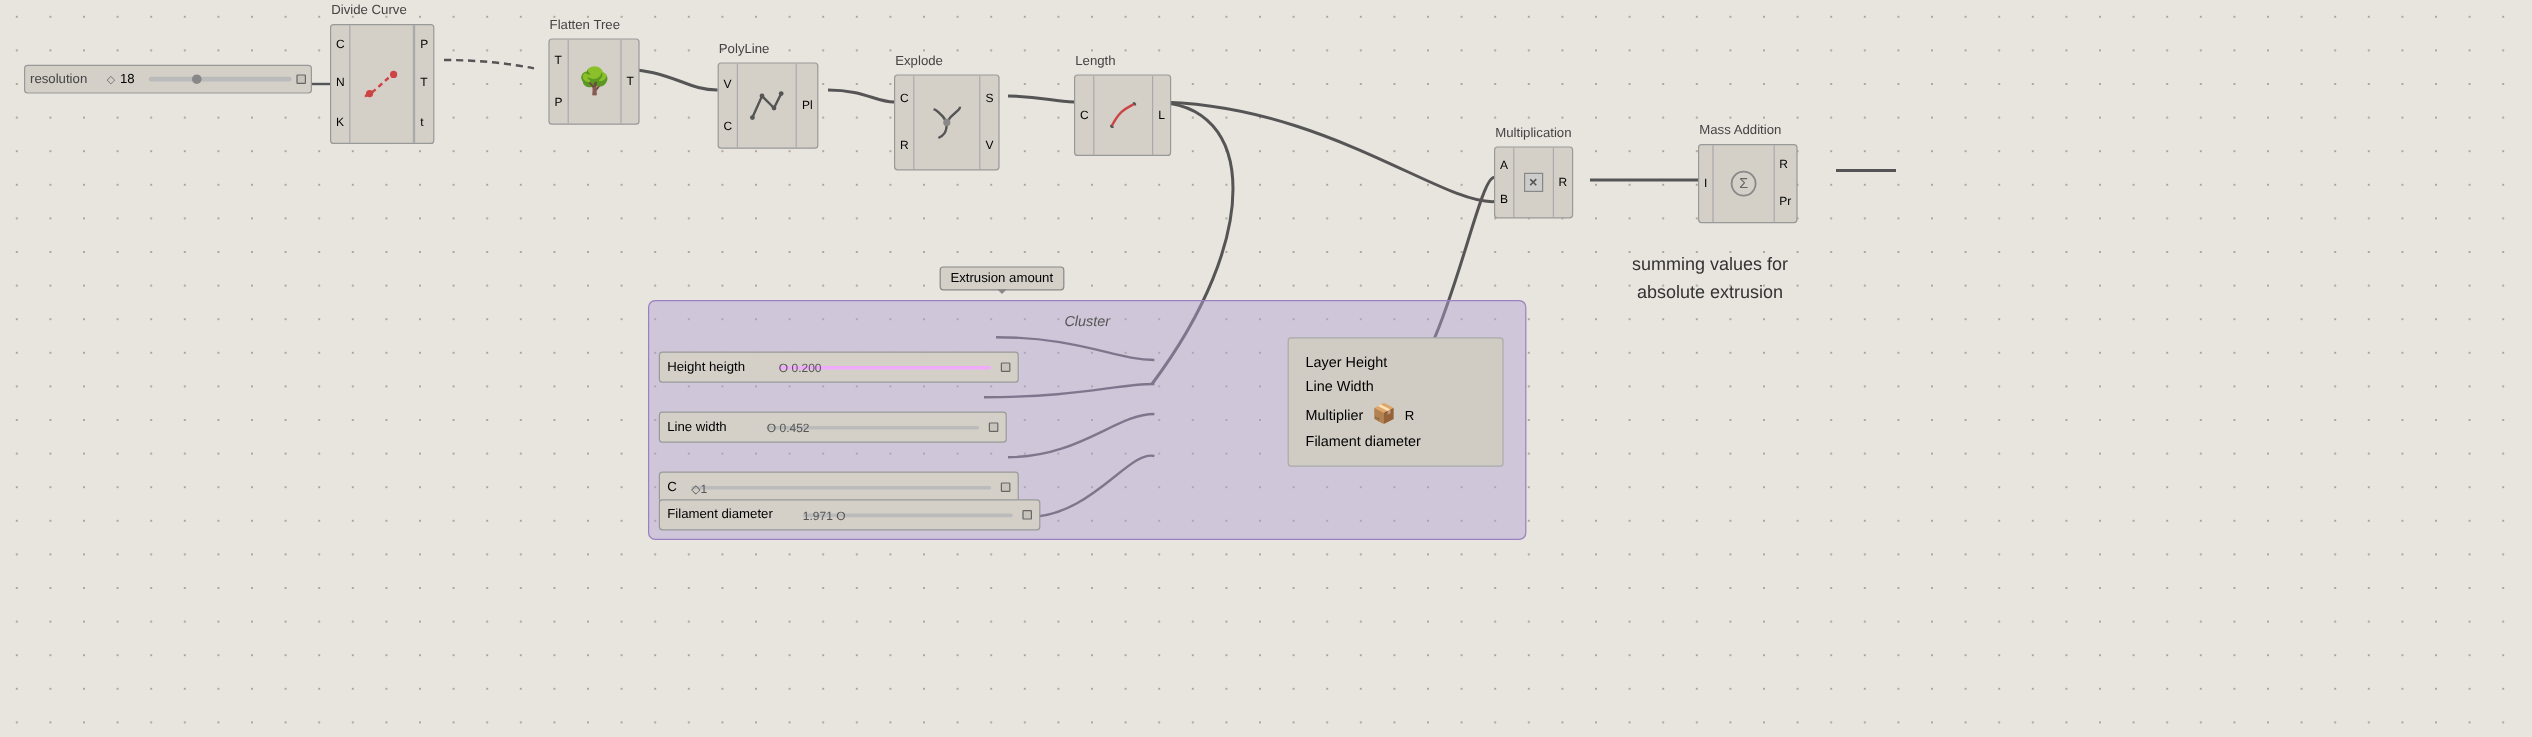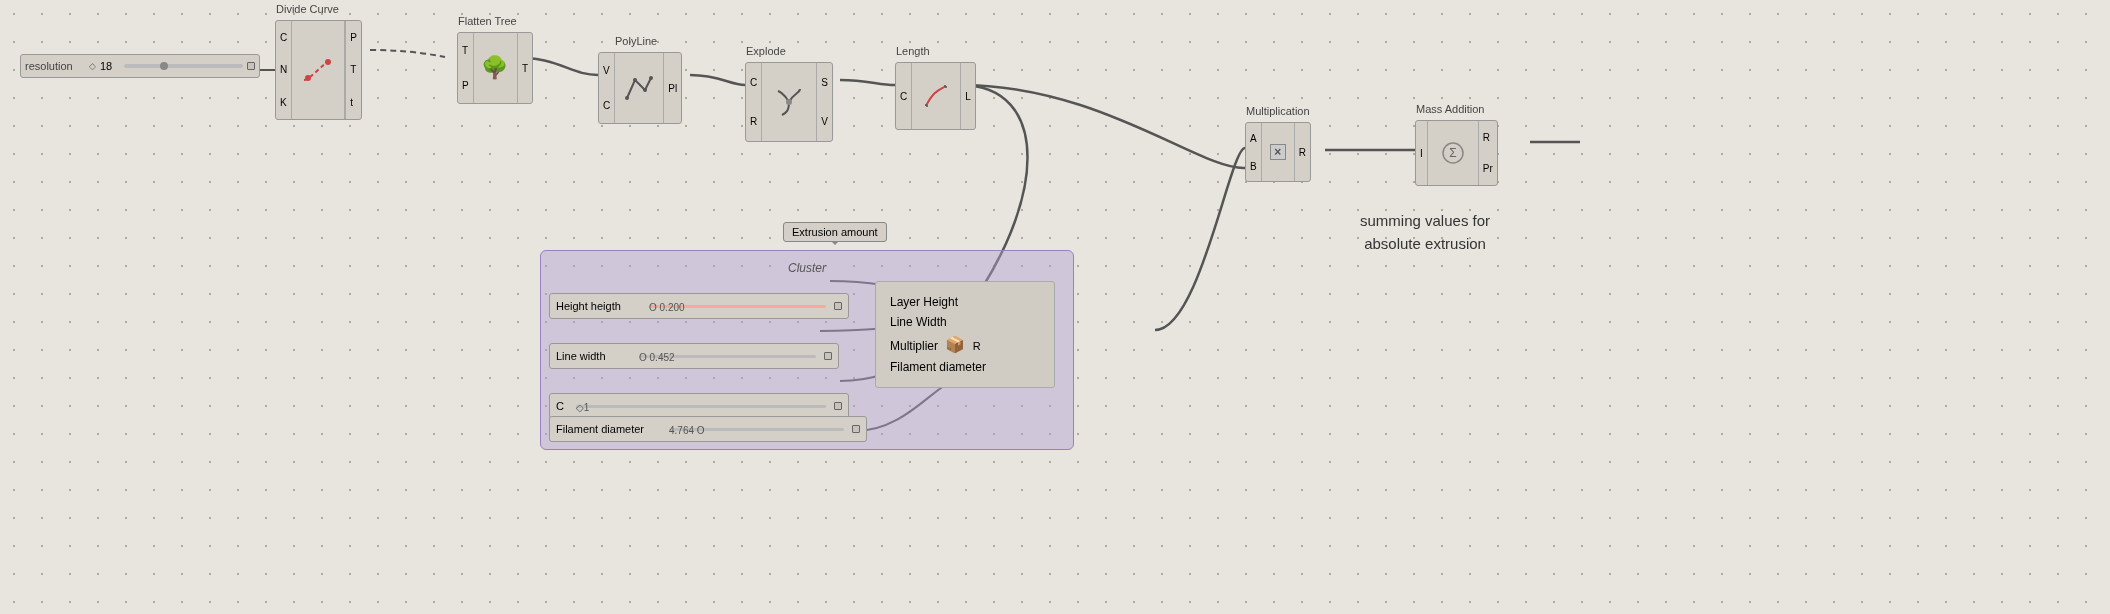--- a/index.html
+++ b/index.html
@@ -240,21 +240,21 @@
     </div>
     <div style="padding:6px 8px; display:flex; align-items:center; justify-content:center;">
       <span style="font-size:22px;">🌳</span>
     </div>
     <div class="box-node-section" style="border-left:1px solid #aaa; border-right:none;">
       <span style="font-size:10px;">T</span>
     </div>
   </div>
 
   <div class="box-node" style="left:598px; top:52px; height:72px;">
-    <div style="position:absolute; top:-18px; left:16px; font-size:11px; color:#444;">PolyLine</div>
+    <div style="position:absolute; top:-18px; left:0; font-size:11px; color:#444;">PolyLine</div>
     <div class="box-node-section" style="gap:8px;">
       <span style="font-size:10px;">V</span>
       <span style="font-size:10px;">C</span>
     </div>
     <div style="padding:6px 8px; display:flex; align-items:center; justify-content:center;">
       <svg width="32" height="32" viewBox="0 0 32 32">
         <polyline points="4,26 12,8 22,18 28,6" stroke="#555" stroke-width="2" fill="none"></polyline>
         <circle cx="4" cy="26" r="2" fill="#555"></circle>
         <circle cx="12" cy="8" r="2" fill="#555"></circle>
         <circle cx="22" cy="18" r="2" fill="#555"></circle>
@@ -296,27 +296,27 @@
         <path d="M6 26 C 14 10 20 10 26 6" stroke="#c44" stroke-width="2" fill="none"></path>
         <path d="M6 26 L 8 26 M 6 26 L 6 24" stroke="#555" stroke-width="1.5" fill="none"></path>
         <path d="M 26 6 L 26 8 M 24 6 L 26 6" stroke="#555" stroke-width="1.5" fill="none"></path>
       </svg>
     </div>
     <div class="box-node-section" style="border-left:1px solid #aaa; border-right:none;">
       <span style="font-size:10px;">L</span>
     </div>
   </div>
 
-  <div class="cluster-panel" style="left:540px; top:250px; width:534px; height:200px;">
+  <div class="cluster-panel" style="left:540px; top:250px; width:732px; height:200px;">
     <div class="cluster-title">Cluster</div>
 
     <div class="input-node" style="left:8px; top:42px; width:300px; position:absolute;">
       <span style="font-size:11px; min-width:85px;">Height heigth</span>
       <div style="flex:1; position:relative;">
-        <div style="height:3px; background:#fca5a5; border-radius:2px; margin:0 4px;">
+        <div style="height:3px; background:#f0abfc; border-radius:2px; margin:0 4px;">
           <div style="position:absolute; left:4px; top:-3px; font-size:10px; color:#555; white-space:nowrap;">O 0.200</div>
         </div>
       </div>
       <div class="port" style="margin-left:auto;"></div>
     </div>
 
     <div class="input-node" style="left:8px; top:92px; width:290px; position:absolute;">
       <span style="font-size:11px; min-width:75px;">Line width</span>
       <div style="flex:1; position:relative;">
         <div style="height:3px; background:#bbb; border-radius:2px; margin:0 4px;">
@@ -333,21 +333,21 @@
           <div style="position:absolute; left:4px; top:-3px; font-size:10px; color:#555; white-space:nowrap;">◇1</div>
         </div>
       </div>
       <div class="port" style="margin-left:auto;"></div>
     </div>
 
     <div class="input-node" style="left:8px; top:165px; width:318px; position:absolute;">
       <span style="font-size:11px; min-width:105px;">Filament diameter</span>
       <div style="flex:1; position:relative;">
         <div style="height:3px; background:#bbb; border-radius:2px; margin:0 4px;">
-          <div style="position:absolute; left:4px; top:-3px; font-size:10px; color:#555; white-space:nowrap;">4.764 O</div>
+          <div style="position:absolute; left:4px; top:-3px; font-size:10px; color:#555; white-space:nowrap;">1.971 O</div>
         </div>
       </div>
       <div class="port" style="margin-left:auto;"></div>
     </div>
 
     <div style="position:absolute; right:18px; top:30px; background:#d0ccC4; border:1px solid #aaa; border-radius:3px; padding:10px 14px; min-width:180px;">
       <div style="font-size:12px; padding:3px 0;">Layer Height</div>
       <div style="font-size:12px; padding:3px 0;">Line Width</div>
       <div style="font-size:12px; padding:3px 0;">Multiplier
         <span style="font-size:16px; margin-left:4px;">📦</span>

